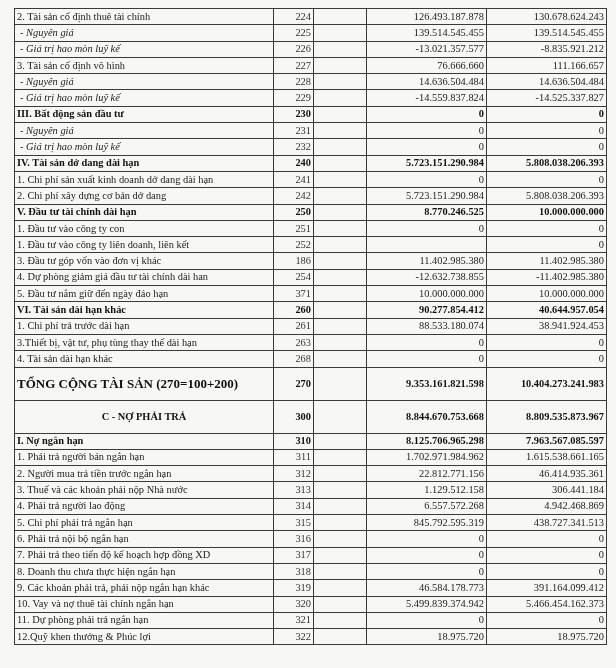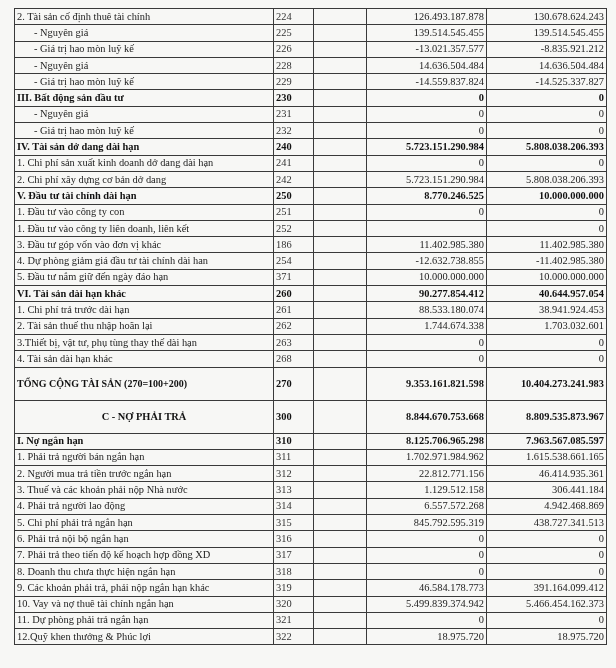--- a/index.html
+++ b/index.html
@@ -23,27 +23,27 @@
     padding: 0 2px;
     line-height: 14px;
     white-space: nowrap;
     overflow: hidden;
   }
   col.c-name { width: 259px; }
   col.c-code { width: 40px; }
   col.c-note { width: 53px; }
   col.c-cur  { width: 120px; }
   col.c-prev { width: 120px; }
-  td.code { text-align: left; color: #333; }
+  td.code { text-align: right; color: #333; }
   td.num { text-align: right; padding-right: 1px; }
   tr.bold td { font-weight: bold; color: #111; }
   tr.tall td { height: 32px; }
   tr.center-name td.name { text-align: center; margin-left: 27px; }
-  td.name.indent { padding-left: 19px; }
-  tr.total td.name { font-size: 10px; margin-left: 16px; }
+  td.name.indent { padding-left: 5px; font-style: italic; }
+  tr.total td.name { font-size: 13px; margin-left: 16px; }
 </style>
 </head>
 <body>
 
 <div class="page">
   <table class="bs">
     <colgroup>
       <col class="c-name">
         <col class="c-code">
         <col class="c-note">
@@ -66,20 +66,27 @@
           <td class="num">139.514.545.455</td>
         </tr>
         <tr>
           <td class="name indent">- Giá trị hao mòn luỹ kế</td>
           <td class="code">226</td>
           <td class="note"></td>
           <td class="num">-13.021.357.577</td>
           <td class="num">-8.835.921.212</td>
         </tr>
         <tr>
+          <td class="name">3. Tài sản cố định vô hình</td>
+          <td class="code">227</td>
+          <td class="note"></td>
+          <td class="num">76.666.660</td>
+          <td class="num">111.166.657</td>
+        </tr>
+        <tr>
           <td class="name indent">- Nguyên giá</td>
           <td class="code">228</td>
           <td class="note"></td>
           <td class="num">14.636.504.484</td>
           <td class="num">14.636.504.484</td>
         </tr>
         <tr>
           <td class="name indent">- Giá trị hao mòn luỹ kế</td>
           <td class="code">229</td>
           <td class="note"></td>
@@ -176,27 +183,20 @@
           <td class="note"></td>
           <td class="num">90.277.854.412</td>
           <td class="num">40.644.957.054</td>
         </tr>
         <tr>
           <td class="name">1. Chi phí trả trước dài hạn</td>
           <td class="code">261</td>
           <td class="note"></td>
           <td class="num">88.533.180.074</td>
           <td class="num">38.941.924.453</td>
-        </tr>
-        <tr>
-          <td class="name">2. Tài sản thuế thu nhập hoãn lại</td>
-          <td class="code">262</td>
-          <td class="note"></td>
-          <td class="num">1.744.674.338</td>
-          <td class="num">1.703.032.601</td>
         </tr>
         <tr>
           <td class="name">3.Thiết bị, vật tư, phụ tùng thay thế dài hạn</td>
           <td class="code">263</td>
           <td class="note"></td>
           <td class="num">0</td>
           <td class="num">0</td>
         </tr>
         <tr>
           <td class="name">4. Tài sản dài hạn khác</td>

